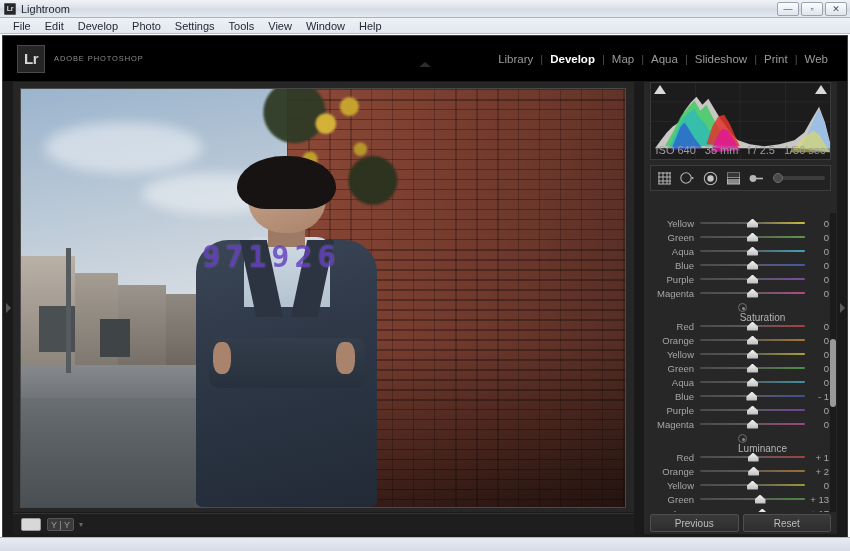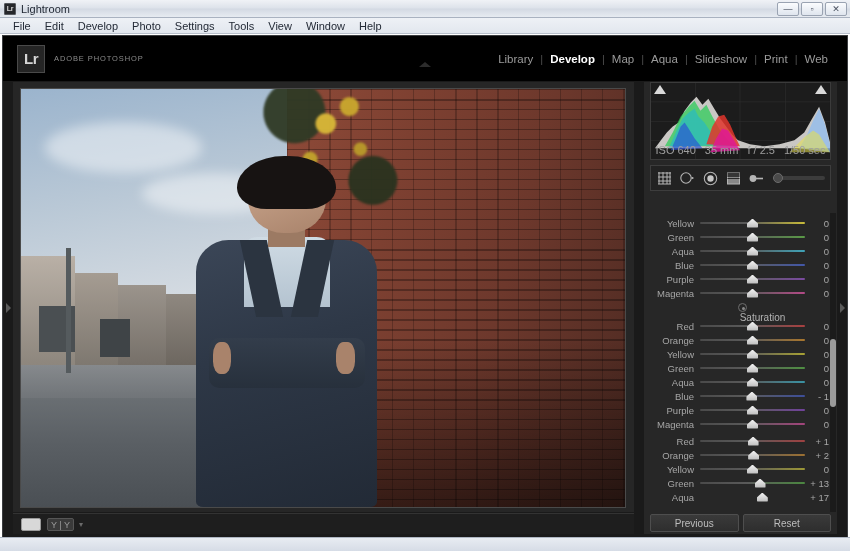--- a/index.html
+++ b/index.html
@@ -357,20 +357,21 @@
             <div class="lapelL"></div>
             <div class="lapelR"></div>
             <div class="neck"></div>
             <div class="face"></div>
             <div class="hair"></div>
             <div class="arms"></div>
             <div class="hand" style="left:14%;"></div>
             <div class="hand" style="left:74%;"></div>
           </div>
 
+          <div class="wm-num">971926</div>
         </div>
       </div>
     </div>
 
     <div class="toolbar">
       <div class="tb-btn"></div>
       <div class="tb-yy">Y | Y</div>
       <div class="tb-caret">▾</div>
     </div>
     <div class="bottom-arrow"></div>
@@ -562,20 +563,24 @@
             <div class="srow">
               <div class="slabel">Magenta</div>
               <div class="strack">
                 <div class="sbar" style="background: linear-gradient(to right, rgb(74, 74, 74) 0%, rgb(90, 90, 90) 45%, rgb(163, 68, 124) 100%);"></div>
                 <div class="sknob" style="left: 50%;"></div>
               </div>
               <div class="sval">0</div>
             </div>
           </div>
           <div class="sgroup">
+            <div class="sgroup-head">
+              <div class="target-dot"></div>
+              <div class="sgroup-title">Luminance</div>
+            </div>
             <div class="srow">
               <div class="slabel">Red</div>
               <div class="strack">
                 <div class="sbar" style="background: linear-gradient(to right, rgb(74, 74, 74) 0%, rgb(90, 90, 90) 45%, rgb(158, 65, 65) 100%);"></div>
                 <div class="sknob" style="left: 50.55%;"></div>
               </div>
               <div class="sval">+ 1</div>
             </div>
             <div class="srow">
               <div class="slabel">Orange</div>

